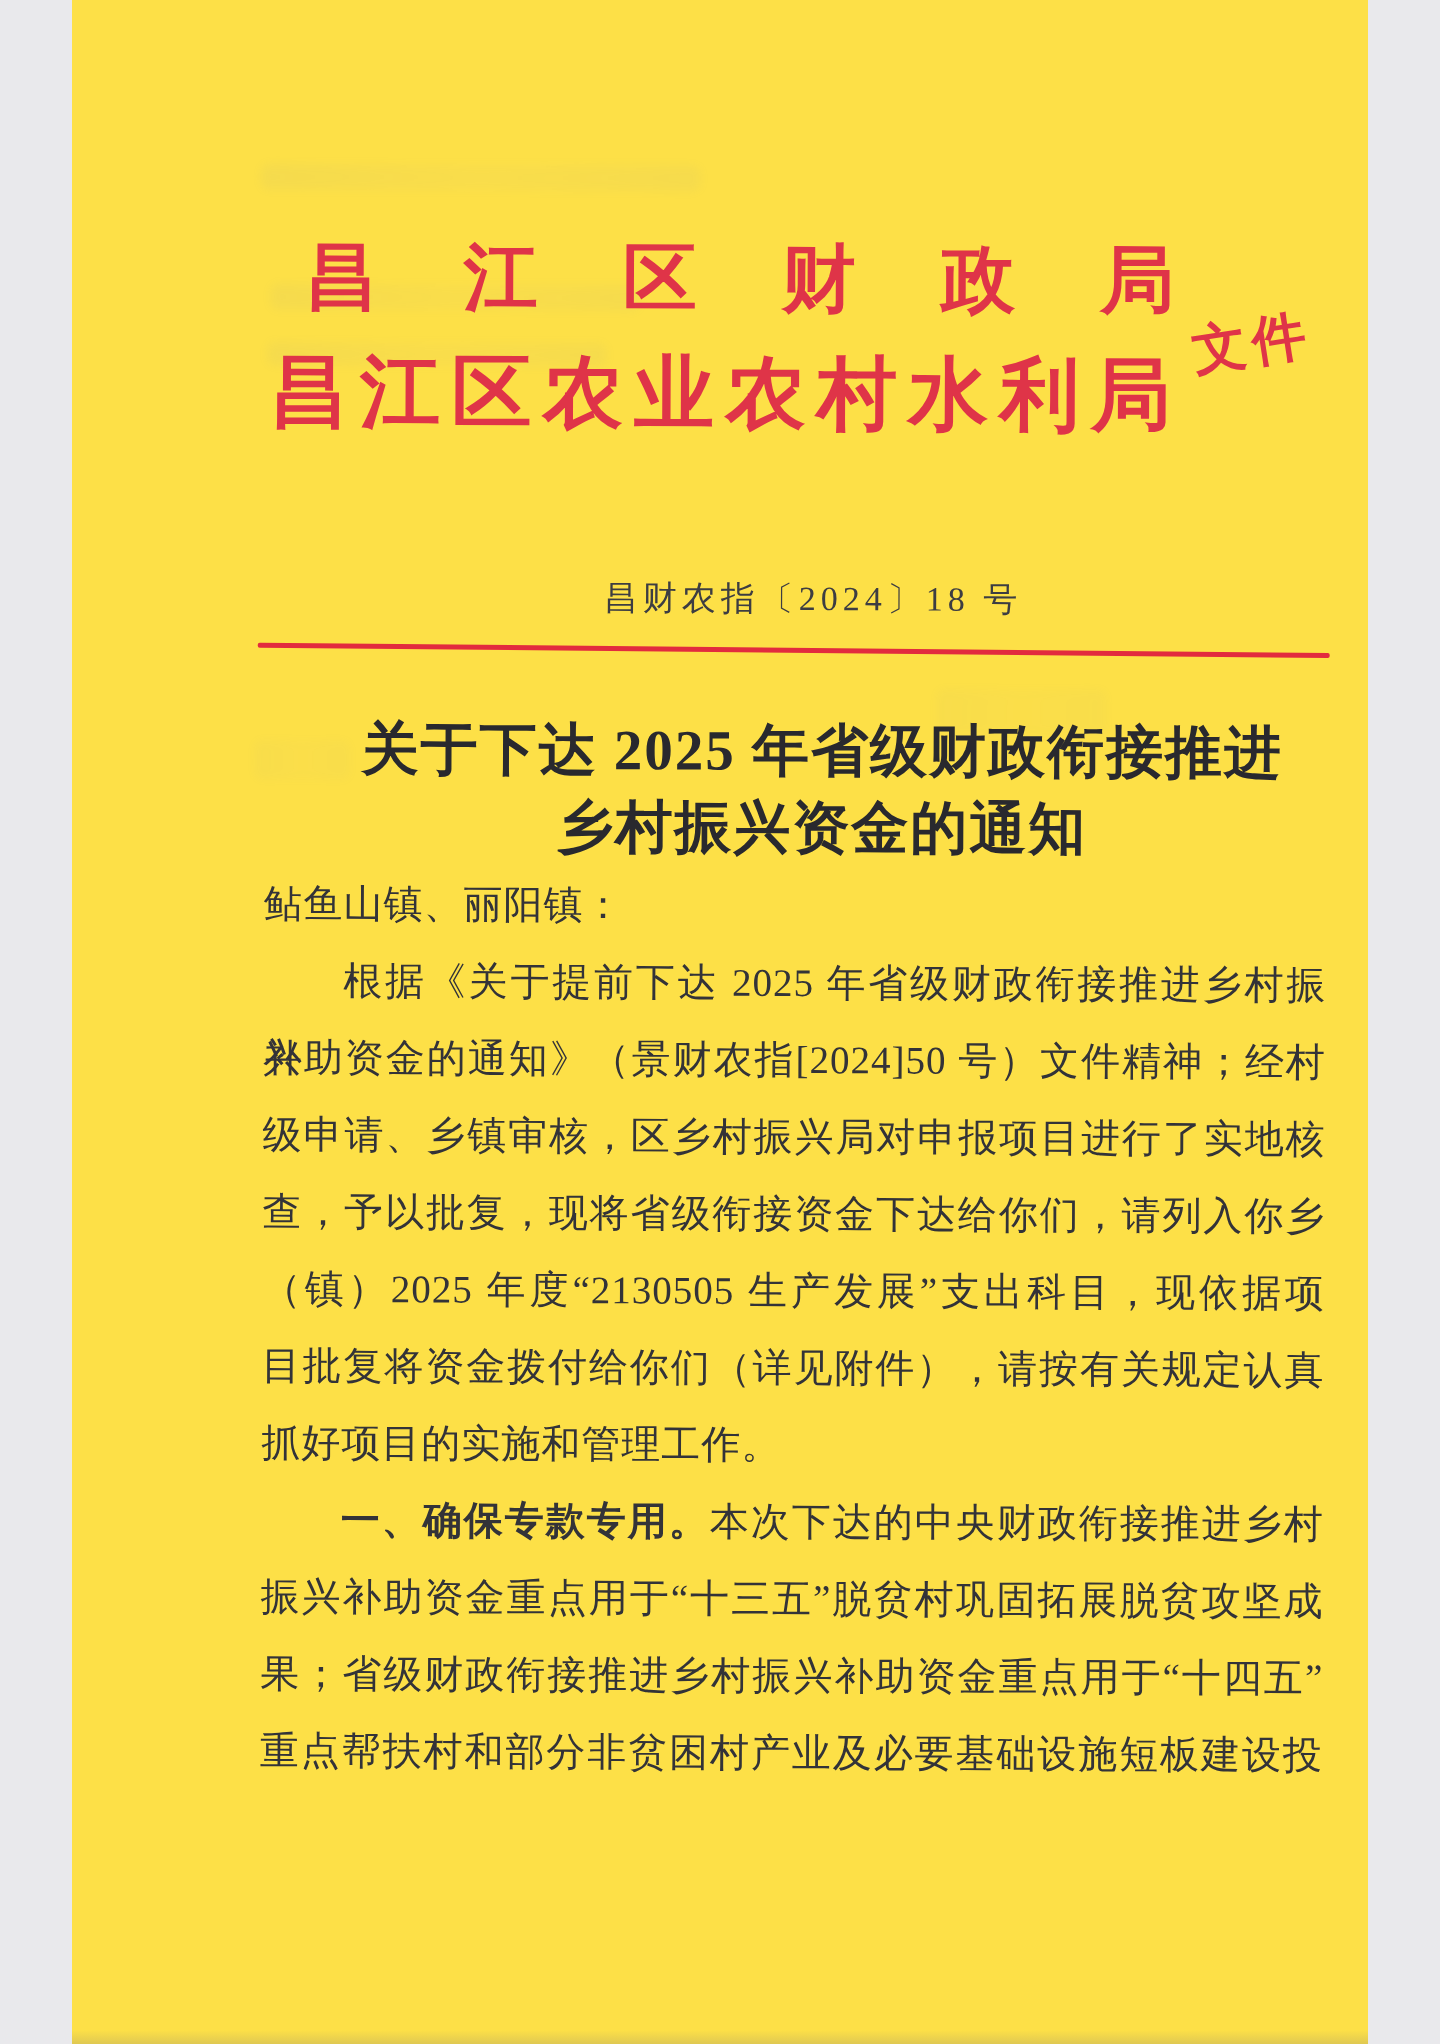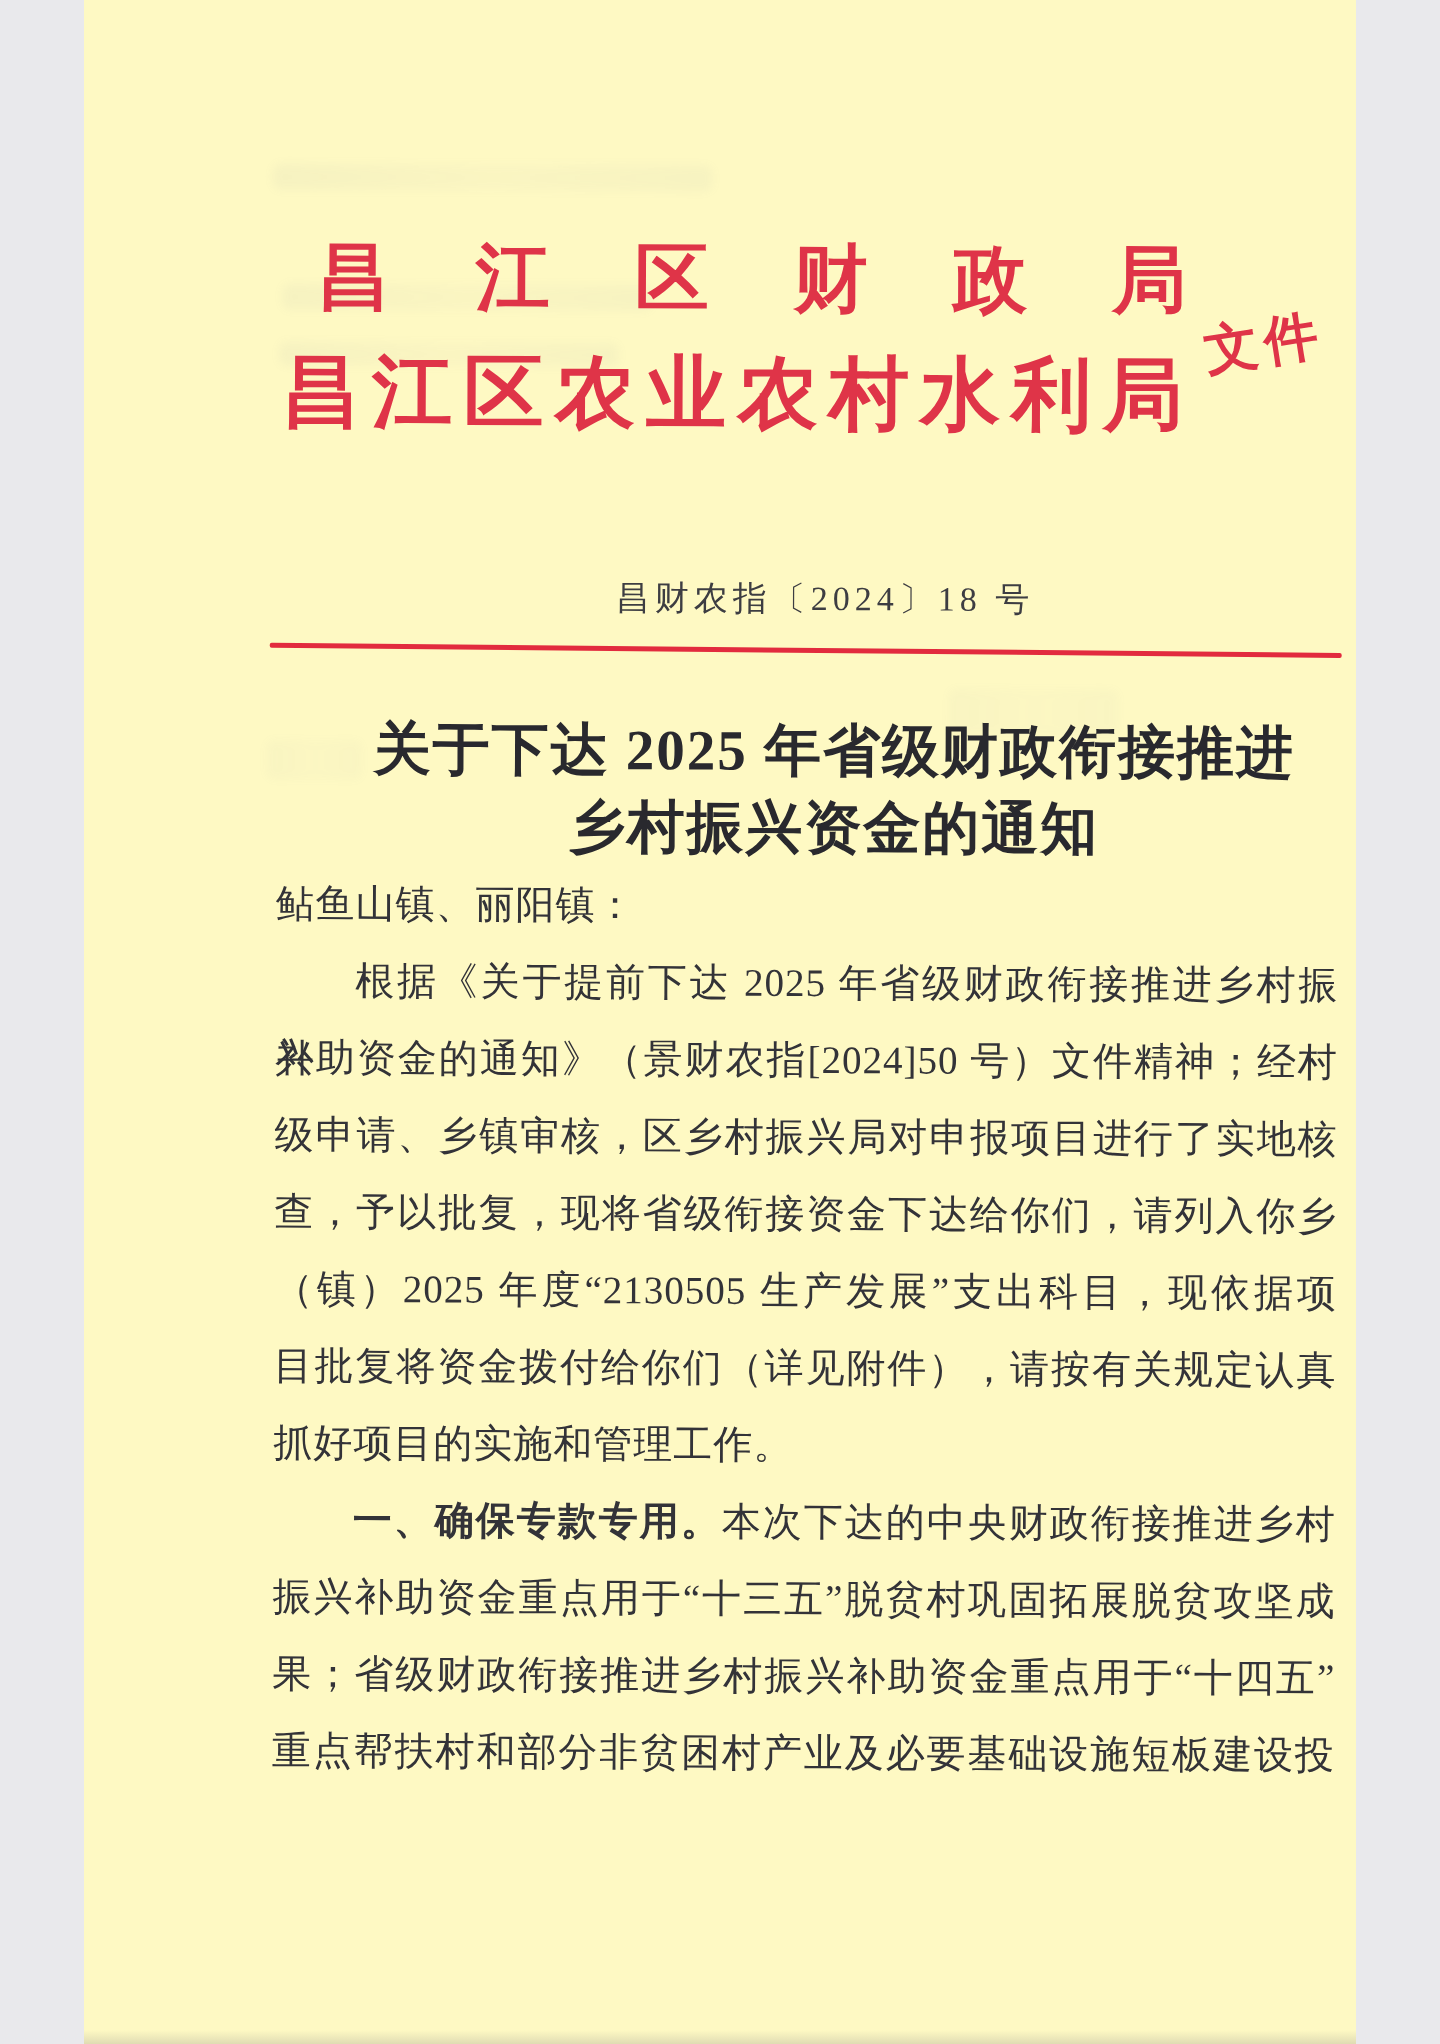--- a/index.html
+++ b/index.html
@@ -1,22 +1,23 @@
 <!DOCTYPE html>
 <html><head>
 <meta charset="utf-8">
 <style>
   html,body{margin:0;padding:0;background:#e9e9ec;}
   .page{
     position:relative;
     width:1272px;height:2044px;
     margin:0 auto;
-    background:#fef9c3;
+    background:#fde047;
     overflow:hidden;
     font-family:"Liberation Serif","DejaVu Serif",serif;
+    padding-left:24px;
   }
   .skew{position:absolute;left:0;top:0;width:1440px;height:2044px;
     transform:rotate(0.25deg);transform-origin:50% 40%;}
   .abs{position:absolute;}
 
   
   .h1{
     left:230px;top:240px;width:870px;
     font-size:74px;line-height:1.08;
     color:#df3448;font-weight:600;

